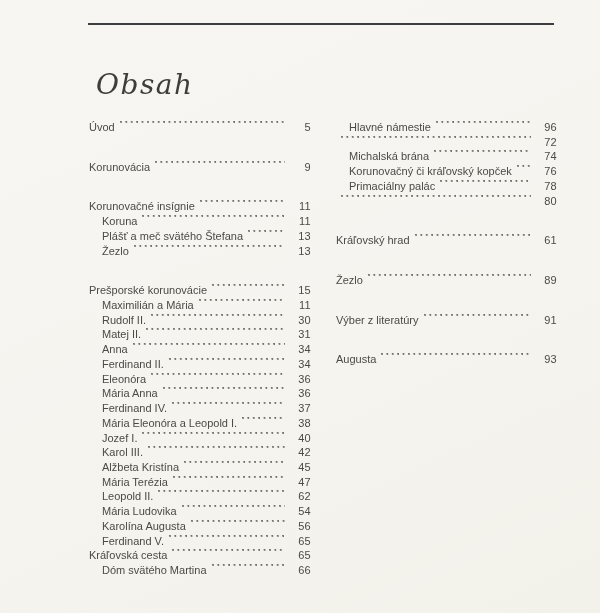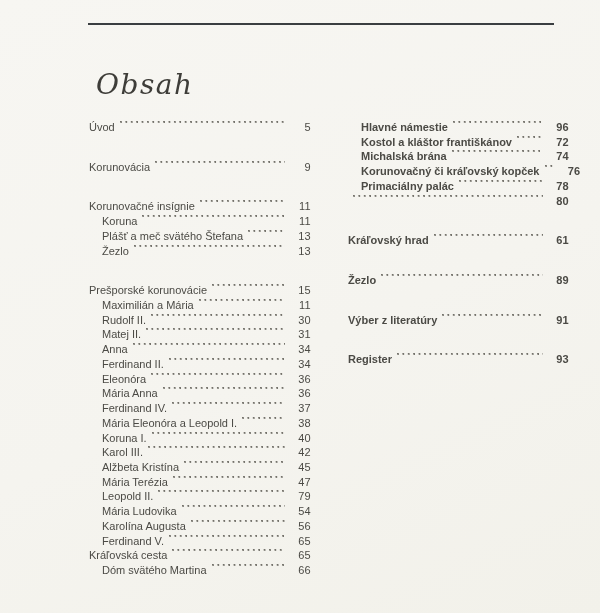--- a/index.html
+++ b/index.html
@@ -47,23 +47,22 @@
   }
   .col {
     position: absolute;
     top: 0;
   }
   .col-left {
     left: 89px;
     width: 222px;
   }
   .col-right {
-    left: 348px;
+    left: 336px;
     width: 221px;
-    font-weight: bold;
   }
   .toc-row {
     display: flex;
     align-items: flex-start;
     height: 14.72px;
     font-size: 11px;
     color: #4b4a45;
   }
   .toc-row.gap {
     margin-top: 25px;
@@ -176,21 +175,21 @@
           <span class="toc-label">Ferdinand IV.</span>
           <span class="toc-leader"></span>
           <span class="toc-page">37</span>
         </div>
         <div class="toc-row sub">
           <span class="toc-label">Mária Eleonóra a Leopold I.</span>
           <span class="toc-leader"></span>
           <span class="toc-page">38</span>
         </div>
         <div class="toc-row sub">
-          <span class="toc-label">Koruna I.</span>
+          <span class="toc-label">Jozef I.</span>
           <span class="toc-leader"></span>
           <span class="toc-page">40</span>
         </div>
         <div class="toc-row sub">
           <span class="toc-label">Karol III.</span>
           <span class="toc-leader"></span>
           <span class="toc-page">42</span>
         </div>
         <div class="toc-row sub">
           <span class="toc-label">Alžbeta Kristína</span>
@@ -198,21 +197,21 @@
           <span class="toc-page">45</span>
         </div>
         <div class="toc-row sub">
           <span class="toc-label">Mária Terézia</span>
           <span class="toc-leader"></span>
           <span class="toc-page">47</span>
         </div>
         <div class="toc-row sub">
           <span class="toc-label">Leopold II.</span>
           <span class="toc-leader"></span>
-          <span class="toc-page">79</span>
+          <span class="toc-page">62</span>
         </div>
         <div class="toc-row sub">
           <span class="toc-label">Mária Ludovika</span>
           <span class="toc-leader"></span>
           <span class="toc-page">54</span>
         </div>
         <div class="toc-row sub">
           <span class="toc-label">Karolína Augusta</span>
           <span class="toc-leader"></span>
           <span class="toc-page">56</span>
@@ -233,21 +232,20 @@
           <span class="toc-page">66</span>
         </div>
       </div>
     <div class="col col-right" id="col-1">
         <div class="toc-row sub">
           <span class="toc-label">Hlavné námestie</span>
           <span class="toc-leader"></span>
           <span class="toc-page">96</span>
         </div>
         <div class="toc-row sub">
-          <span class="toc-label">Kostol a kláštor františkánov</span>
           <span class="toc-leader"></span>
           <span class="toc-page">72</span>
         </div>
         <div class="toc-row sub">
           <span class="toc-label">Michalská brána</span>
           <span class="toc-leader"></span>
           <span class="toc-page">74</span>
         </div>
         <div class="toc-row sub">
           <span class="toc-label">Korunovačný či kráľovský kopček</span>
@@ -272,19 +270,19 @@
           <span class="toc-label">Žezlo</span>
           <span class="toc-leader"></span>
           <span class="toc-page">89</span>
         </div>
         <div class="toc-row top gap">
           <span class="toc-label">Výber z literatúry</span>
           <span class="toc-leader"></span>
           <span class="toc-page">91</span>
         </div>
         <div class="toc-row top gap">
-          <span class="toc-label">Register</span>
+          <span class="toc-label">Augusta</span>
           <span class="toc-leader"></span>
           <span class="toc-page">93</span>
         </div>
       </div>
   </div>
 </div>
 
 </body></html>

